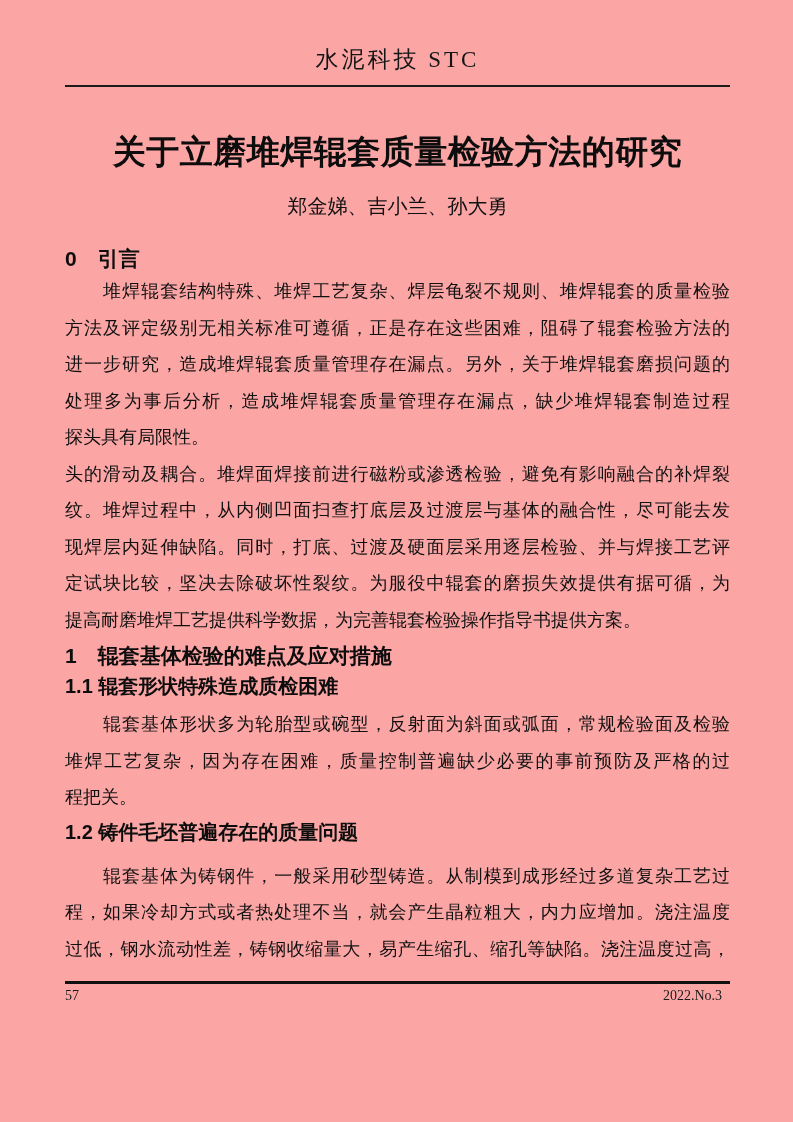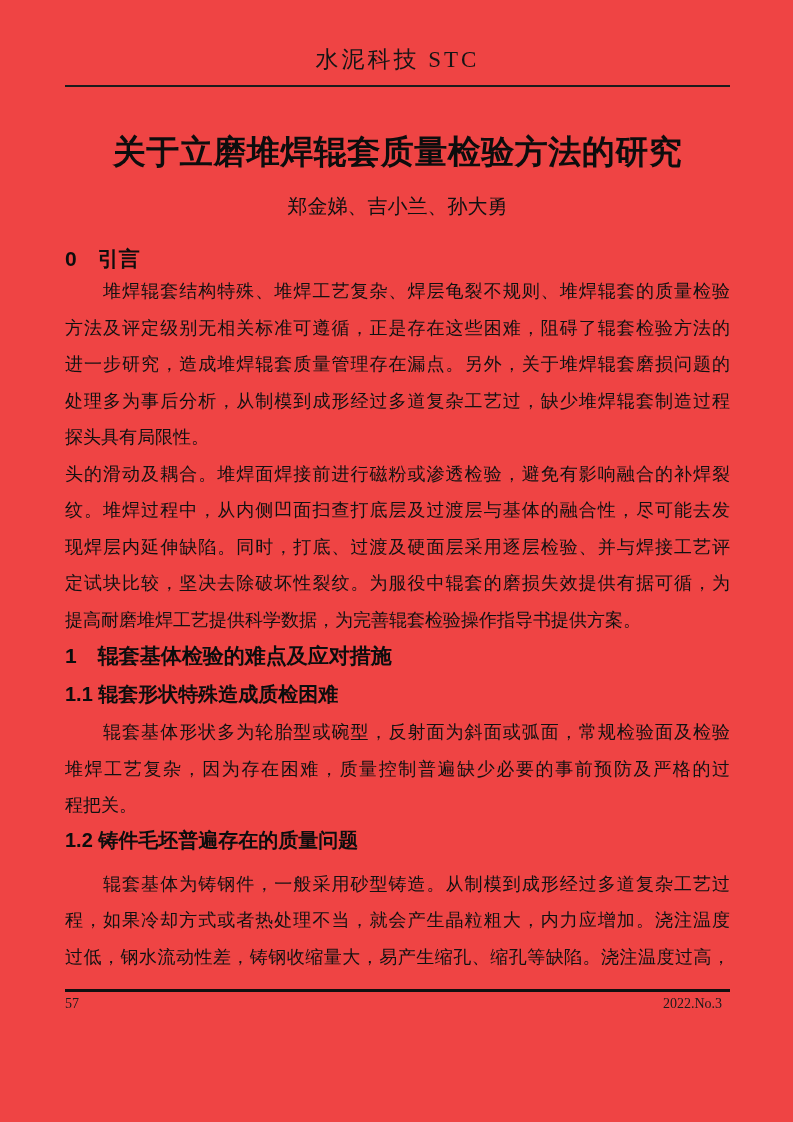--- a/index.html
+++ b/index.html
@@ -1,21 +1,21 @@
 <!DOCTYPE html>
 <html><head>
 <meta charset="utf-8">
 <style>
   html, body { margin: 0; padding: 0; background: #ffffff; }
   .page {
     position: relative;
     width: 793px;
     height: 1122px;
     margin: 0;
-    background: #ef4444;
+    background: #fca5a5;
     color: #111111;
     font-family: "Liberation Serif", serif;
     box-sizing: border-box;
     padding: 0 63px 0 65px;
     overflow: hidden;
   }
   .journal-header {
     padding-top: 44px;
     text-align: center;
     font-size: 23px;
@@ -51,21 +51,21 @@
   }
   .section-heading {
     font-family: "Liberation Sans", sans-serif;
     font-weight: bold;
     color: #0d0d0d;
     margin: 0;
   }
   .h-intro   { font-size: 21px; line-height: 28px; margin-top: 26px; }
   .h-sec1    { font-size: 21px; line-height: 28px; margin-top: 4px; }
   .h-sub     { font-size: 20px; line-height: 28px; }
-  .h-sec11   { margin-top: 10px; }
+  .h-sec11   { margin-top: 2px; }
   .h-sec12   { margin-top: 2px; }
   .body-text { margin: 0; }
   .bt-sub    { margin-top: 6px; }
   .bt-sub2   { margin-top: 12px; }
   .line {
     font-size: 18px;
     line-height: 36.5px;
     text-align: justify;
     text-align-last: justify;
     color: #111111;
@@ -107,21 +107,21 @@
 
   <div class="authors">郑金娣、吉小兰、孙大勇</div>
 
 
   <h2 class="section-heading h-intro">0　引言</h2>
 
   <div class="body-text">
       <div class="line">　　堆焊辊套结构特殊、堆焊工艺复杂、焊层龟裂不规则、堆焊辊套的质量检验</div>
       <div class="line">方法及评定级别无相关标准可遵循，正是存在这些困难，阻碍了辊套检验方法的</div>
       <div class="line">进一步研究，造成堆焊辊套质量管理存在漏点。另外，关于堆焊辊套磨损问题的</div>
-      <div class="line">处理多为事后分析，从制模到成形经过多道复杂工艺过，缺少堆焊辊套制造过程</div>
+      <div class="line">处理多为事后分析，造成堆焊辊套质量管理存在漏点，缺少堆焊辊套制造过程</div>
       <div class="line line-last">探头具有局限性。</div>
     </div>
 
   <div class="body-text">
       <div class="line">头的滑动及耦合。堆焊面焊接前进行磁粉或渗透检验，避免有影响融合的补焊裂</div>
       <div class="line">纹。堆焊过程中，从内侧凹面扫查打底层及过渡层与基体的融合性，尽可能去发</div>
       <div class="line">现焊层内延伸缺陷。同时，打底、过渡及硬面层采用逐层检验、并与焊接工艺评</div>
       <div class="line">定试块比较，坚决去除破坏性裂纹。为服役中辊套的磨损失效提供有据可循，为</div>
       <div class="line line-last">提高耐磨堆焊工艺提供科学数据，为完善辊套检验操作指导书提供方案。</div>
     </div>

